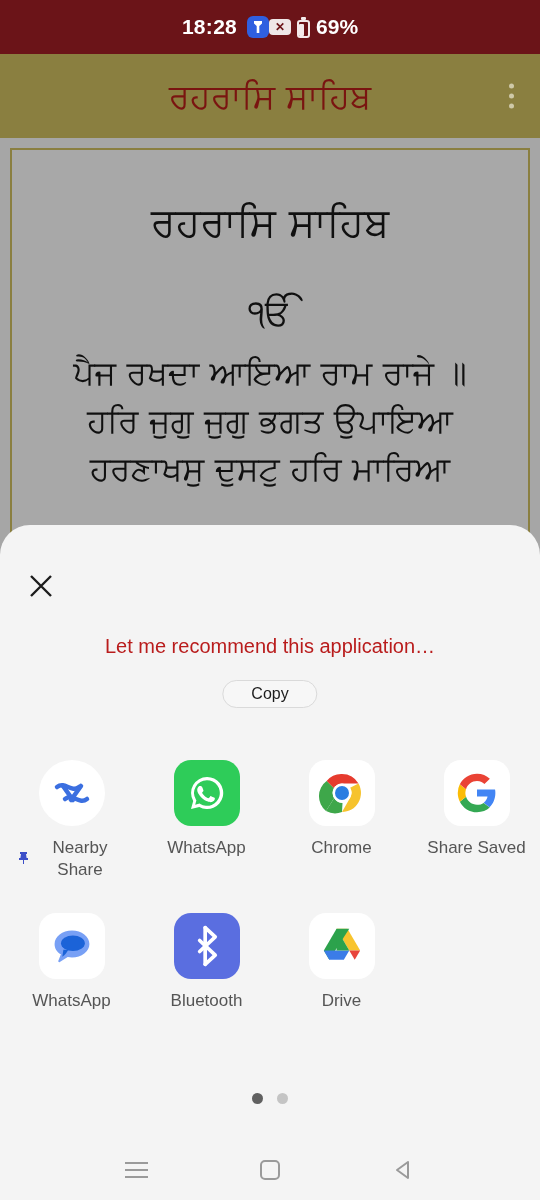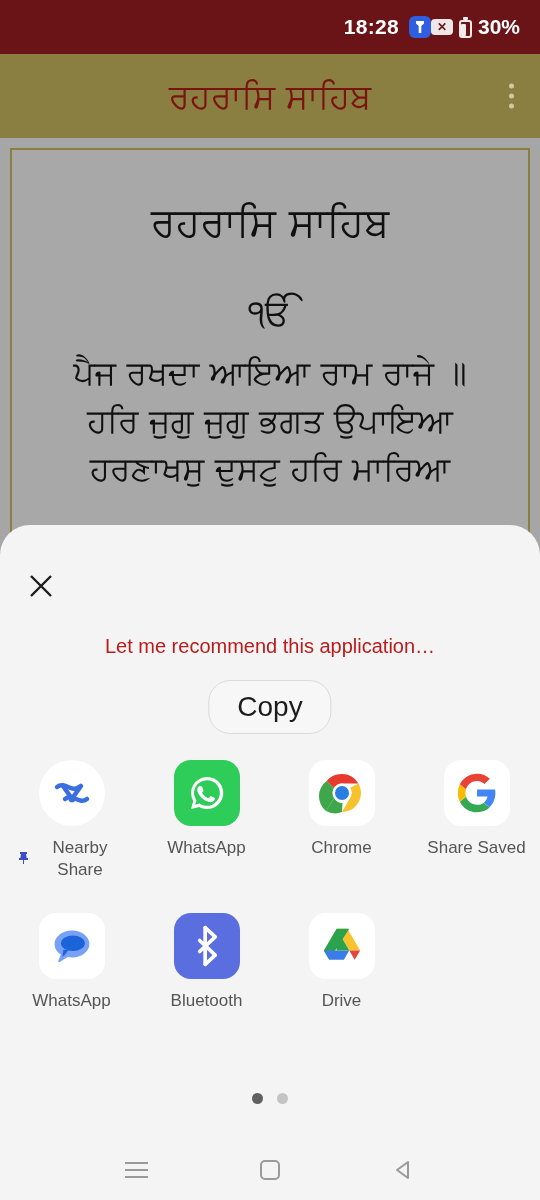--- a/index.html
+++ b/index.html
@@ -8,21 +8,21 @@
     font-family: "Liberation Sans", sans-serif;
     background: #f2f2f2;
     overflow: hidden;
   }
   #phone { position: relative; width: 540px; height: 1200px; overflow: hidden; }
 
   
   .statusbar {
     position: absolute; top: 0; left: 0; width: 540px; height: 54px;
     background: #6b1418;
-    display: flex; align-items: center; justify-content: flex-end;
+    display: flex; align-items: center; justify-content: center;
     padding: 0 20px;
   }
   .sb-left { display: flex; align-items: center; gap: 10px; }
   .sb-time { color: #ffffff; font-size: 21px; font-weight: bold; letter-spacing: .3px; }
   .sb-appicon {
     width: 22px; height: 22px; border-radius: 6px; background: #2f5fe0;
     display: flex; align-items: center; justify-content: center;
   }
   .sb-right { display: flex; align-items: center; gap: 6px; }
   .sb-nosim {
@@ -102,22 +102,22 @@
     position: absolute; left: 20px; top: 40px;
     width: 42px; height: 42px;
     display: flex; align-items: center; justify-content: center;
   }
   .sheet-msg {
     position: absolute; top: 110px; left: 0; width: 540px;
     text-align: center; color: #b91c1c; font-size: 20px;
   }
   .copy-btn {
     position: absolute; top: 155px; left: 50%; transform: translateX(-50%);
-    padding: 10px 28px; border: 1px solid #dadada; border-radius: 22px;
-    background: #f7f7f7; color: #1c1c1c; font-size: 28px;
+    padding: 4px 28px; border: 1px solid #dadada; border-radius: 22px;
+    background: #f7f7f7; color: #1c1c1c; font-size: 16px;
     font-family: "Liberation Sans", sans-serif;
   }
 
   .apps-grid {
     position: absolute; top: 235px; left: 0; width: 540px;
     display: grid; grid-template-columns: repeat(4, 1fr);
     row-gap: 32px;
   }
   .app-cell {
     display: flex; flex-direction: column; align-items: center; padding-left: 8px;
@@ -172,21 +172,21 @@
         </svg>
       </span>
     </div>
     <div class="sb-right">
       <span class="sb-nosim">✕</span>
       <span class="sb-batt">
         <span class="tip"></span>
           <span class="shell"></span>
           <span class="fill"></span>
       </span>
-      <span class="sb-pct">30%</span>
+      <span class="sb-pct">69%</span>
     </div>
   </div>
 
   <div class="appbar">
     <div class="appbar-title">ਰਹਰਾਸਿ ਸਾਹਿਬ</div>
     <div class="overflow">
       <span></span>
         <span></span>
         <span></span>
     </div>

